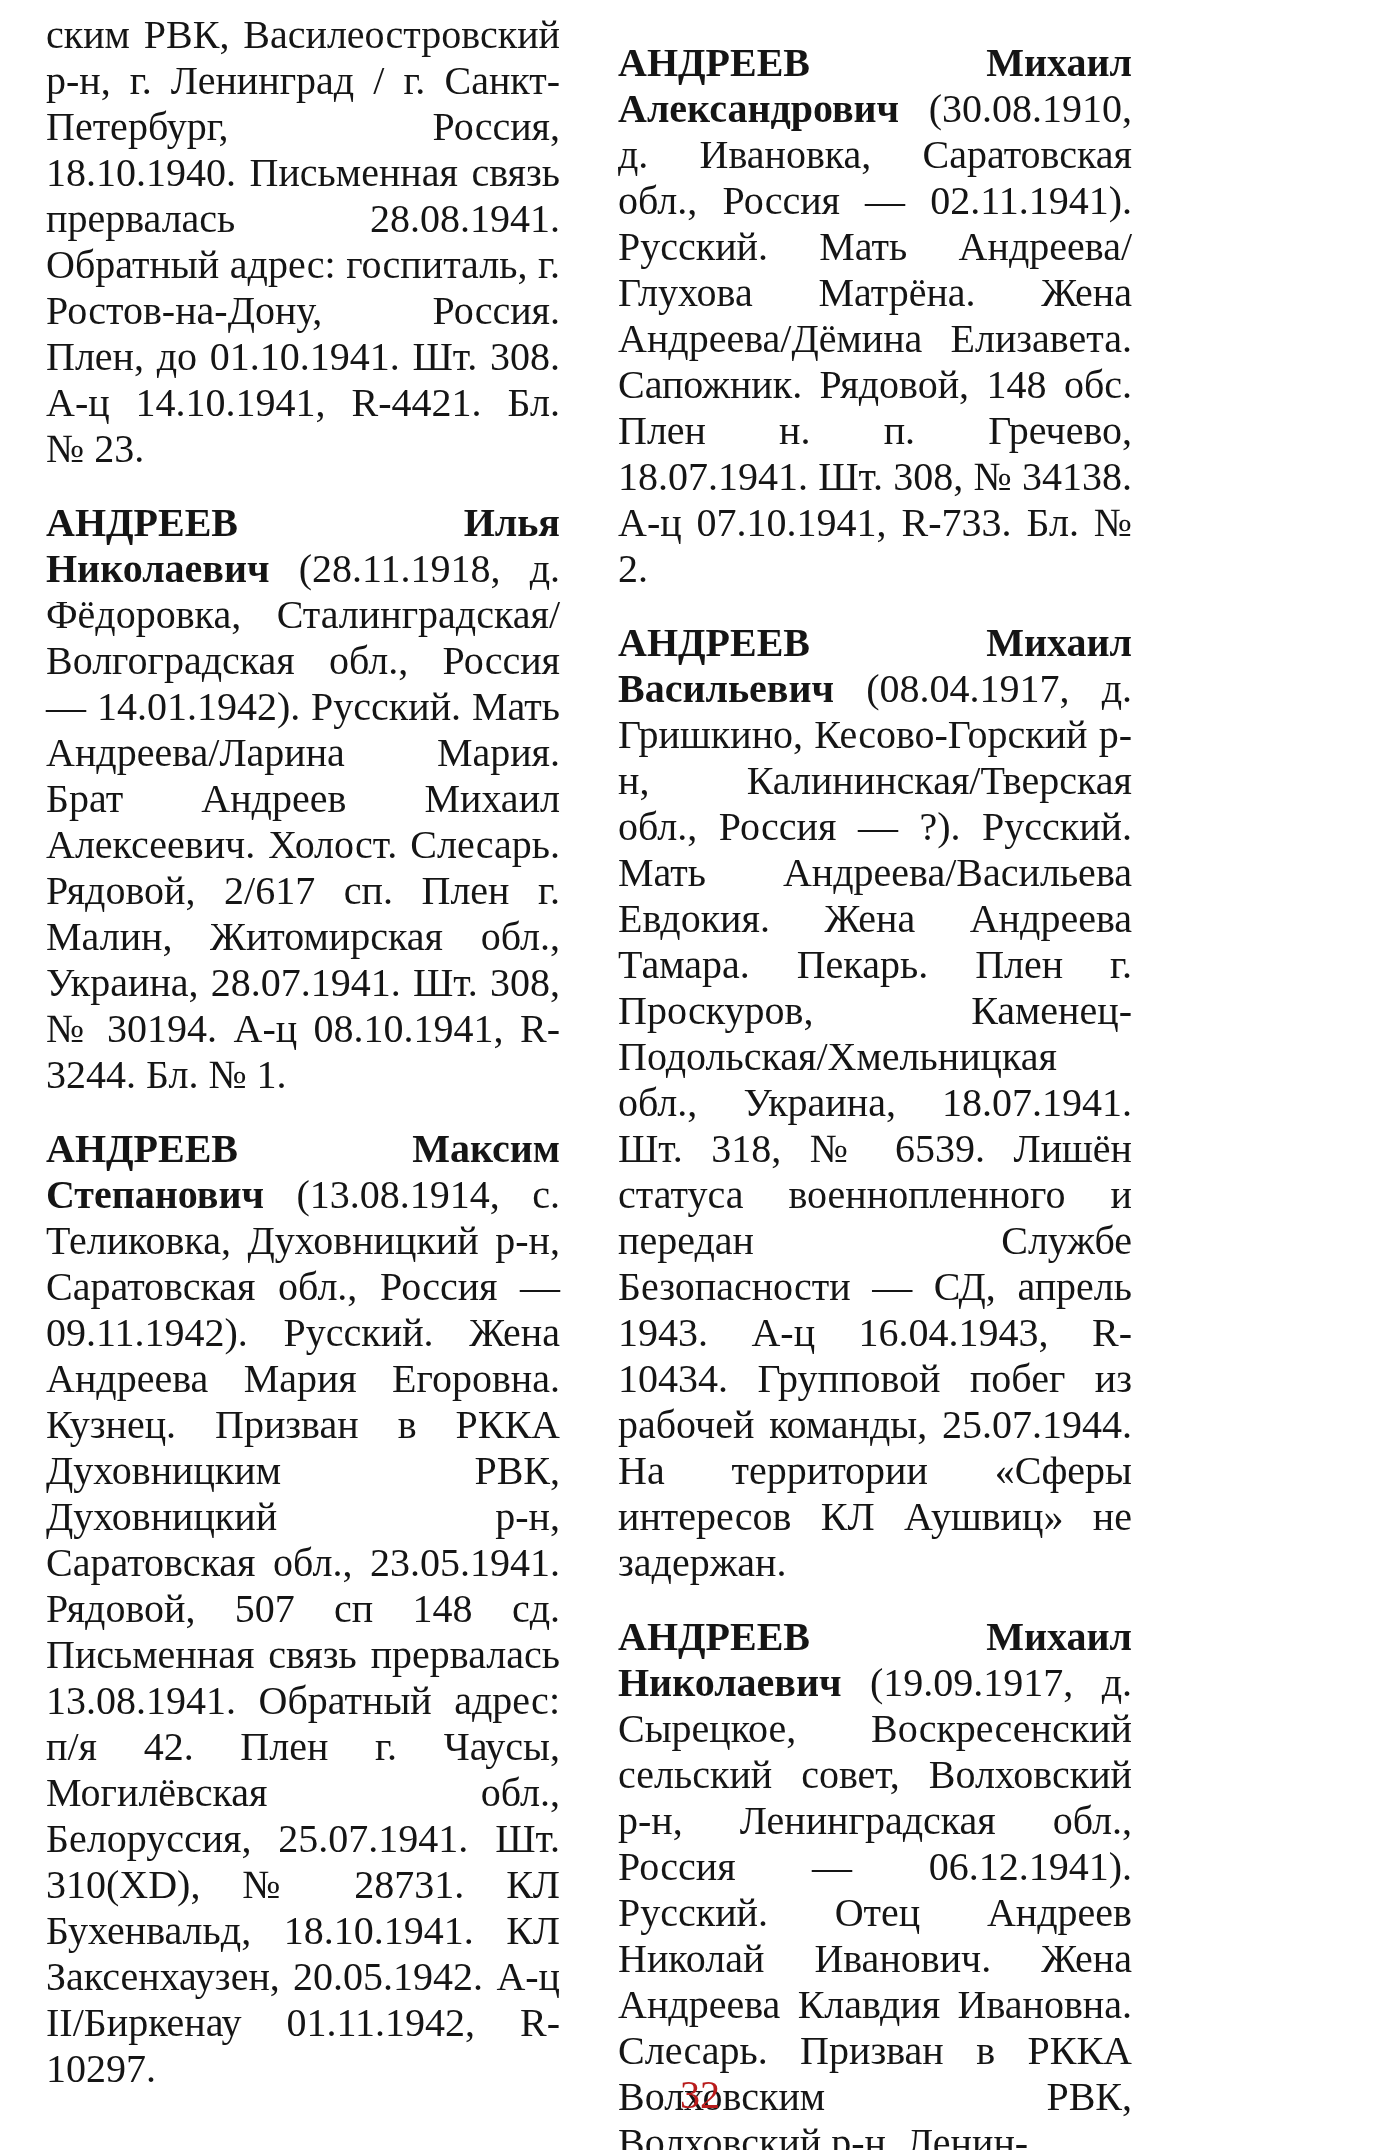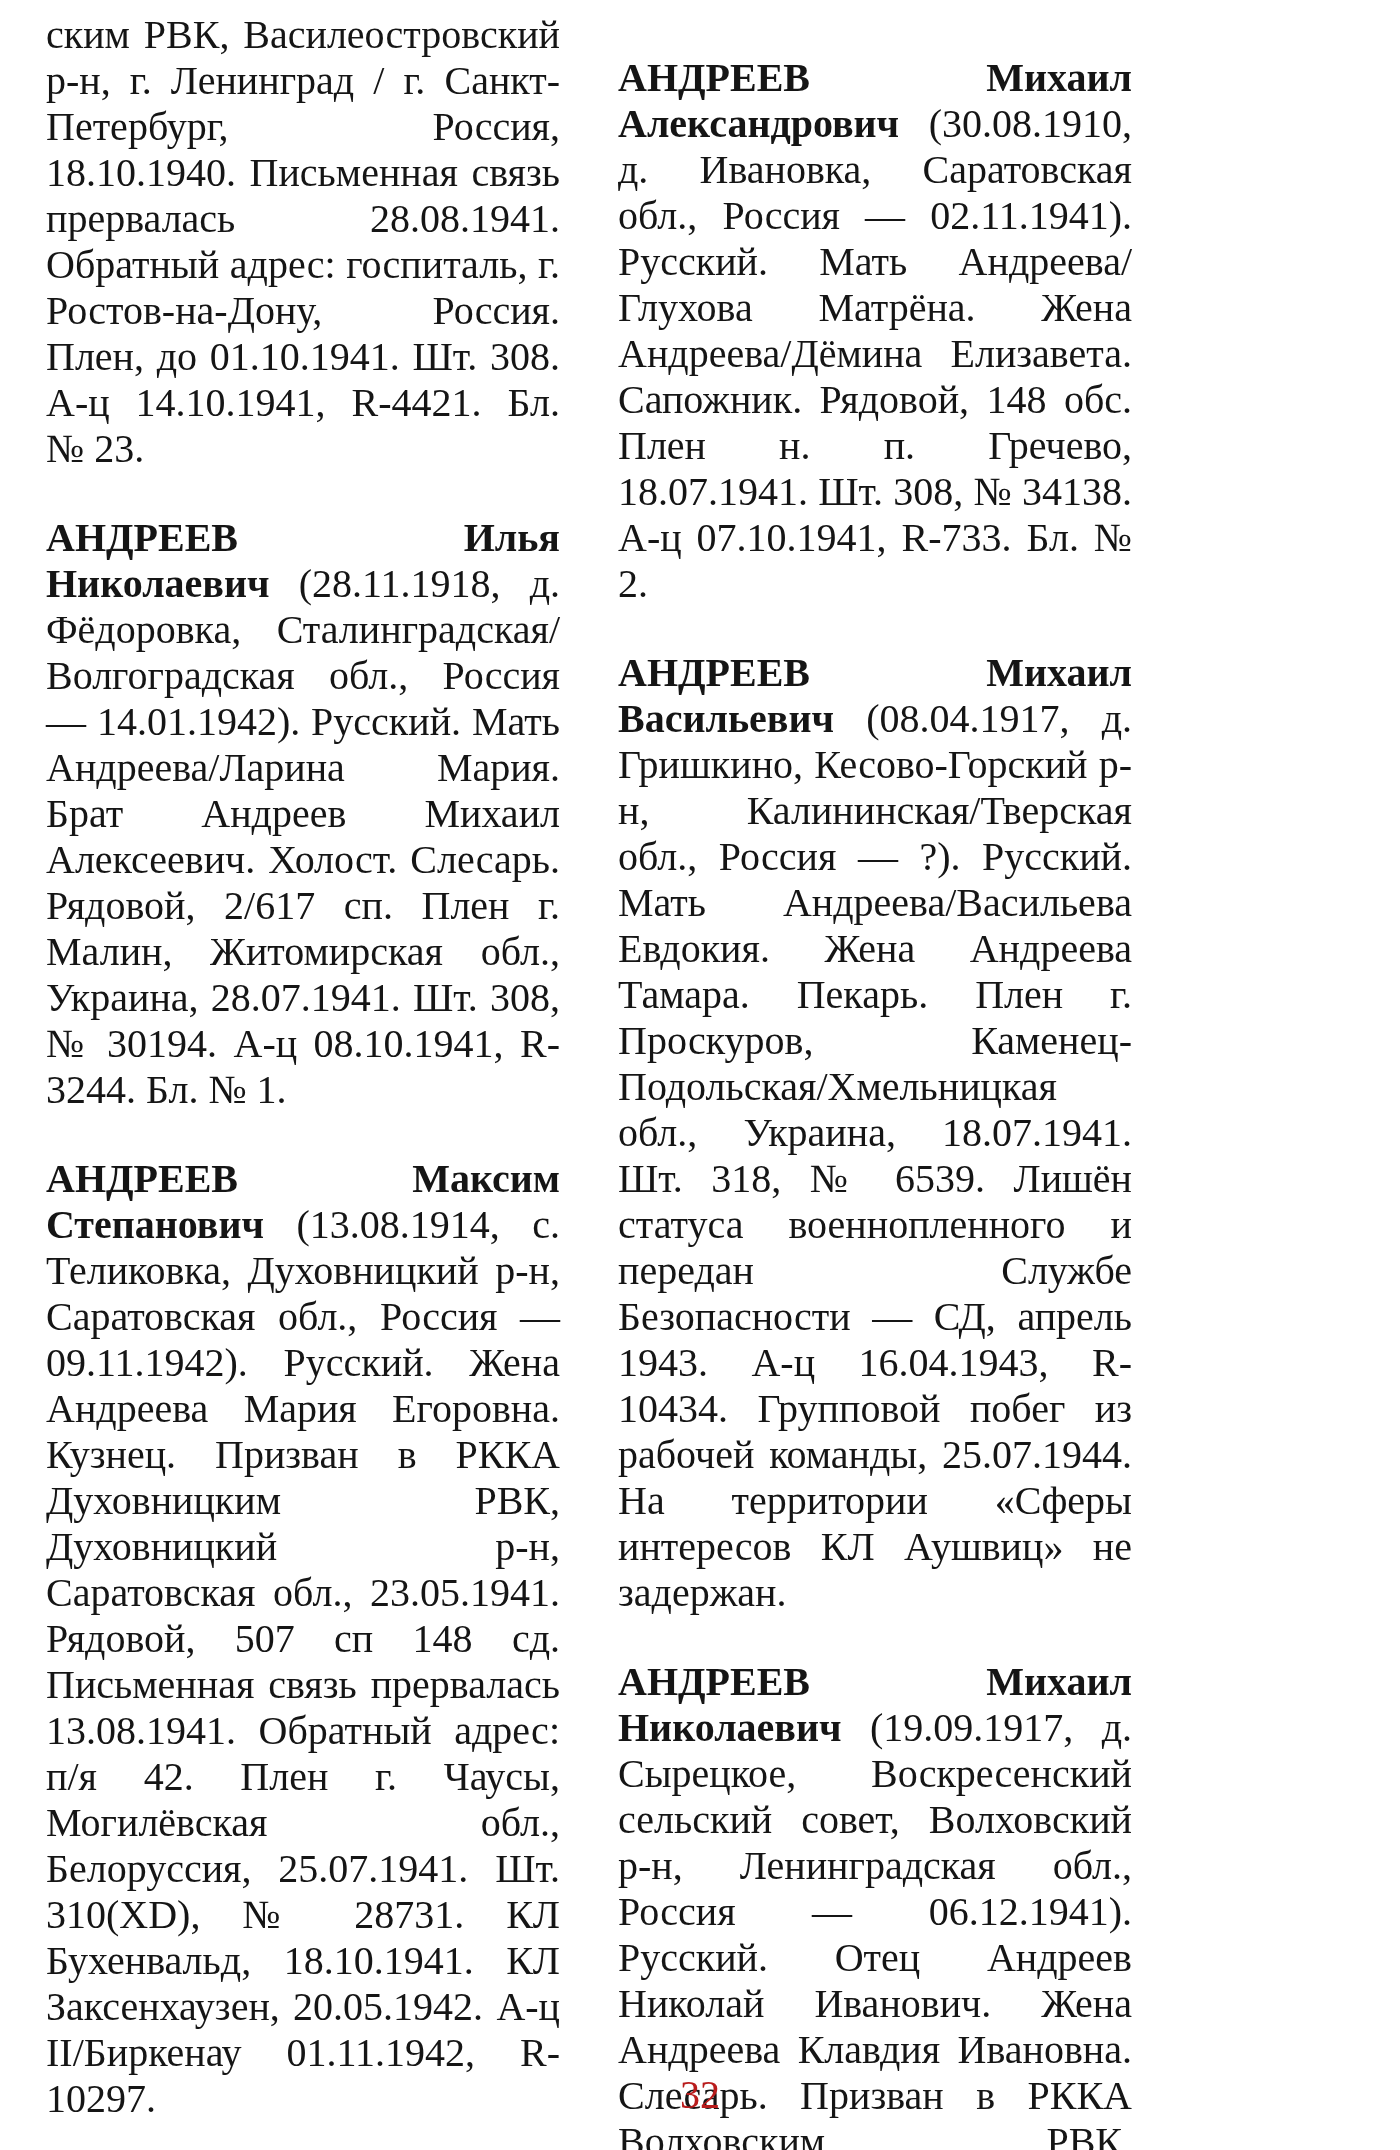--- a/index.html
+++ b/index.html
@@ -30,21 +30,21 @@
     font-size: 40px;
     line-height: 46px;
     text-align: justify;
     hyphens: auto;
     -webkit-hyphens: auto;
   }
   .col p {
     margin: 0;
   }
   .col p.entry {
-    margin-top: 43px;
+    margin-top: 28px;
   }
   .entry-name {
     font-weight: 700;
   }
   .footer {
     position: absolute;
     left: 0;
     top: 2072px;
     width: 1400px;
     text-align: center;

